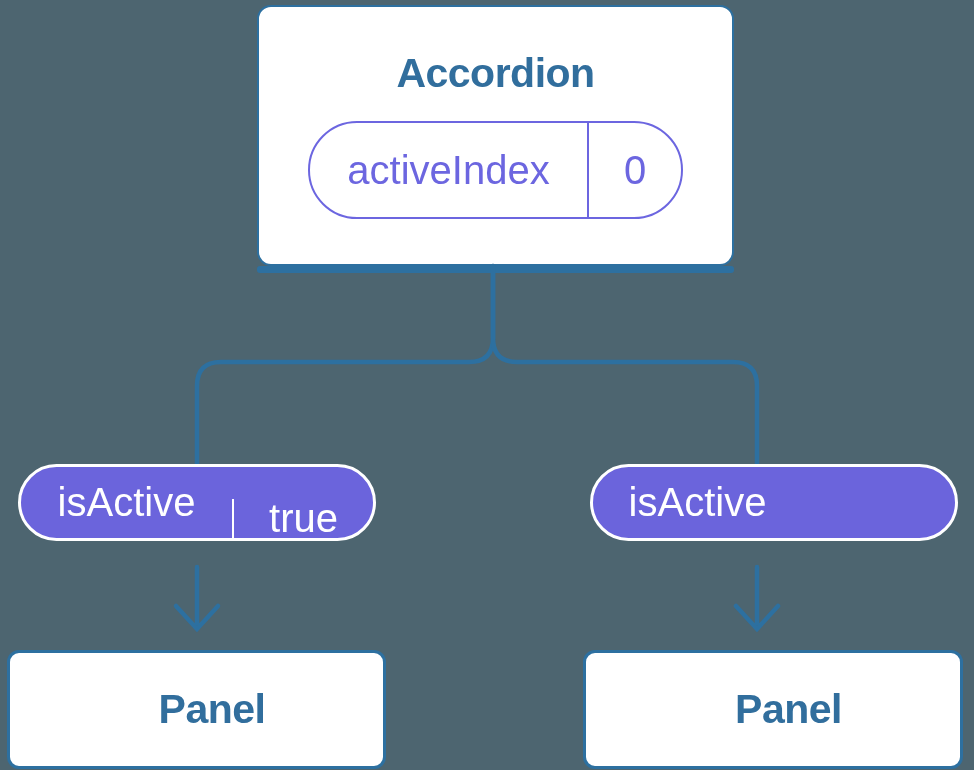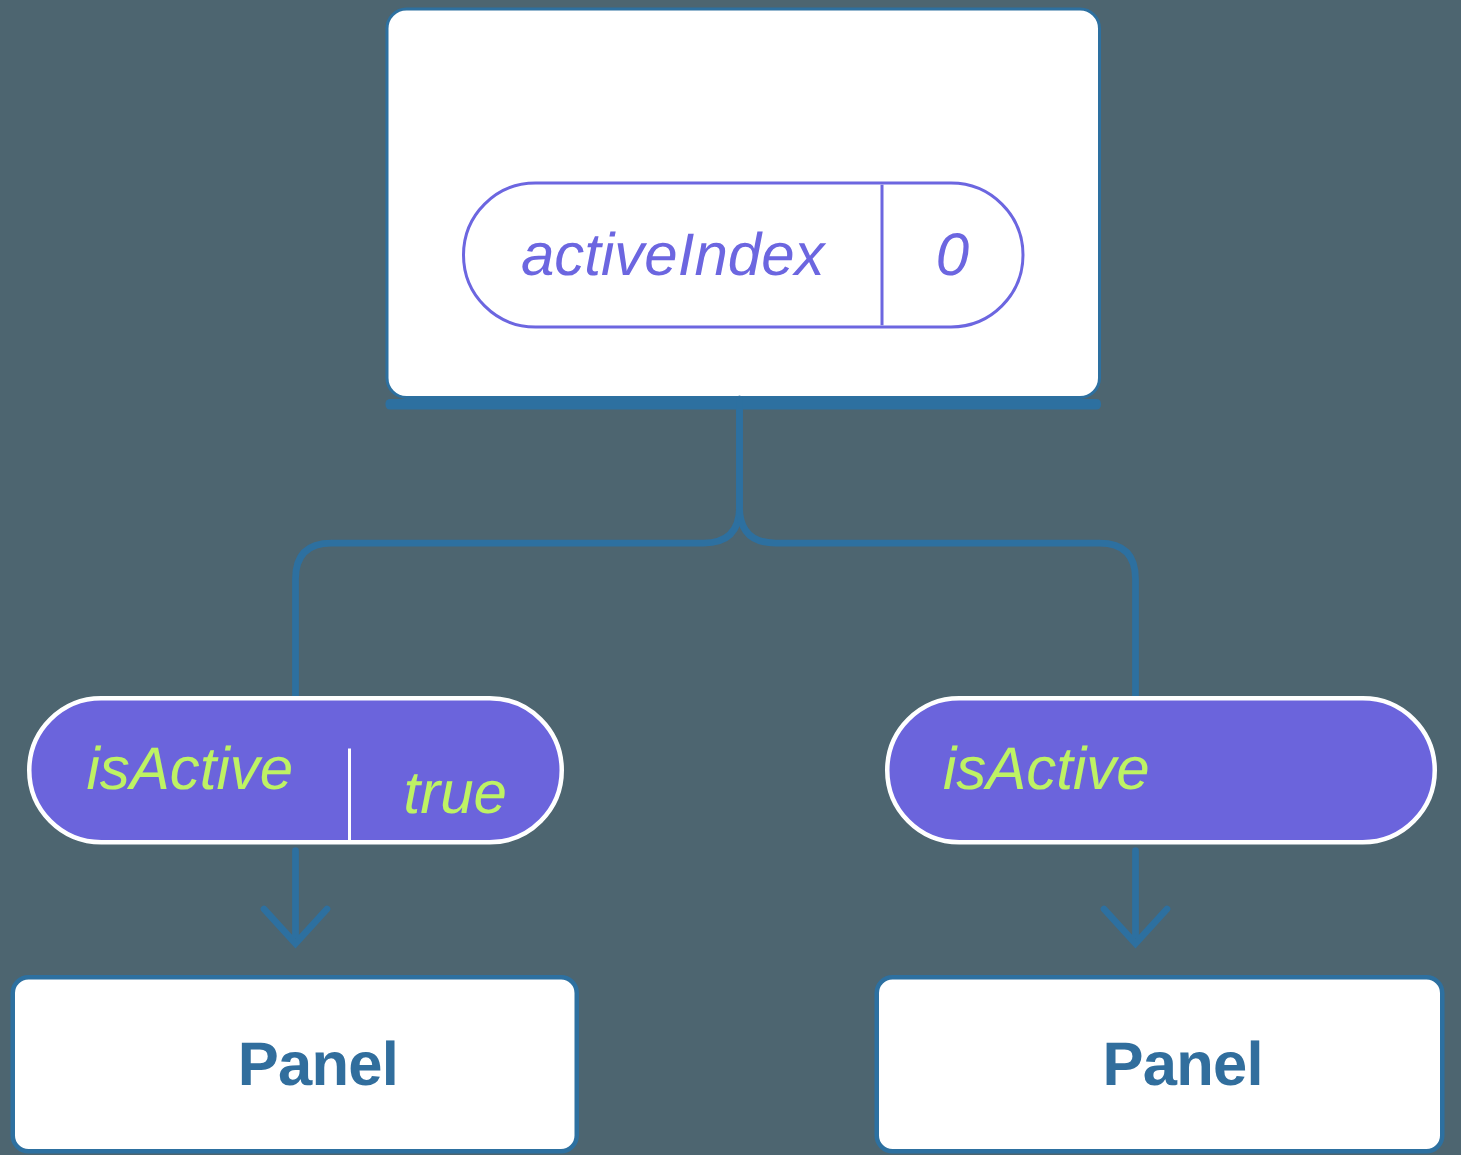--- a/index.html
+++ b/index.html
@@ -60,39 +60,38 @@
     align-items: stretch;
     border-radius: 60px;
     font-size: 40px;
     overflow: hidden;
   }
   .pill .cell {
     display: flex;
     align-items: center;
     justify-content: center;
     white-space: nowrap;
-    font-style: italic;
   }
   .pill .cell-value { flex: 1; }
 
   .pill-state {
     left: 308px; top: 121px; width: 375px; height: 98px;
     background: var(--node_bg, #ffffff);
     border: 2.5px solid var(--purple, #6c66e0);
     color: var(--purple, #6c66e0);
   }
   .pill-state .cell-name { flex: 0 0 277px; }
   .pill-state .cell-value { border-left: 2px solid var(--purple, #6c66e0); }
 
   .pill-prop {
     background: var(--purple_fill, #6b64dc);
     border: 3px solid #ffffff;
-    color: #bef264;
+    color: #ffffff;
     top: 464px;
-    height: 99px;
+    height: 77px;
   }
   .pill-prop .cell-value { border-left: 2.5px solid #ffffff; margin-top: 32px; }
   .pill-prop-left  { left: 18px;  width: 358px; }
   .pill-prop-left  .cell-name { flex: 0 0 211px; }
   .pill-prop-right { left: 590px; width: 368px; }
   .pill-prop-right .cell-name { flex: 0 0 209px; }
 
   
   .connectors {
     position: absolute;
@@ -108,20 +107,21 @@
     stroke-linejoin: miter;
   }
 </style>
 </head>
 <body>
 
 <div class="stage">
 
   <div class="node node-accordion"></div>
   <div class="under-band"></div>
+  <div class="node-title title-accordion">Accordion</div>
 
   <svg class="connectors" viewBox="0 0 974 770" xmlns="http://www.w3.org/2000/svg">
     <path d="M493 266 L493 338 Q493 362 469 362 L221 362 Q197 362 197 386 L197 466"></path>
     <path d="M493 266 L493 338 Q493 362 517 362 L733 362 Q757 362 757 386 L757 466"></path>
     <path d="M197 567 L197 623 M176 606 L197 629 L218 606"></path>
     <path d="M757 567 L757 623 M736 606 L757 629 L778 606"></path>
   </svg>
 
   <div class="pill pill-state">
     <div class="cell cell-name">activeIndex</div>

